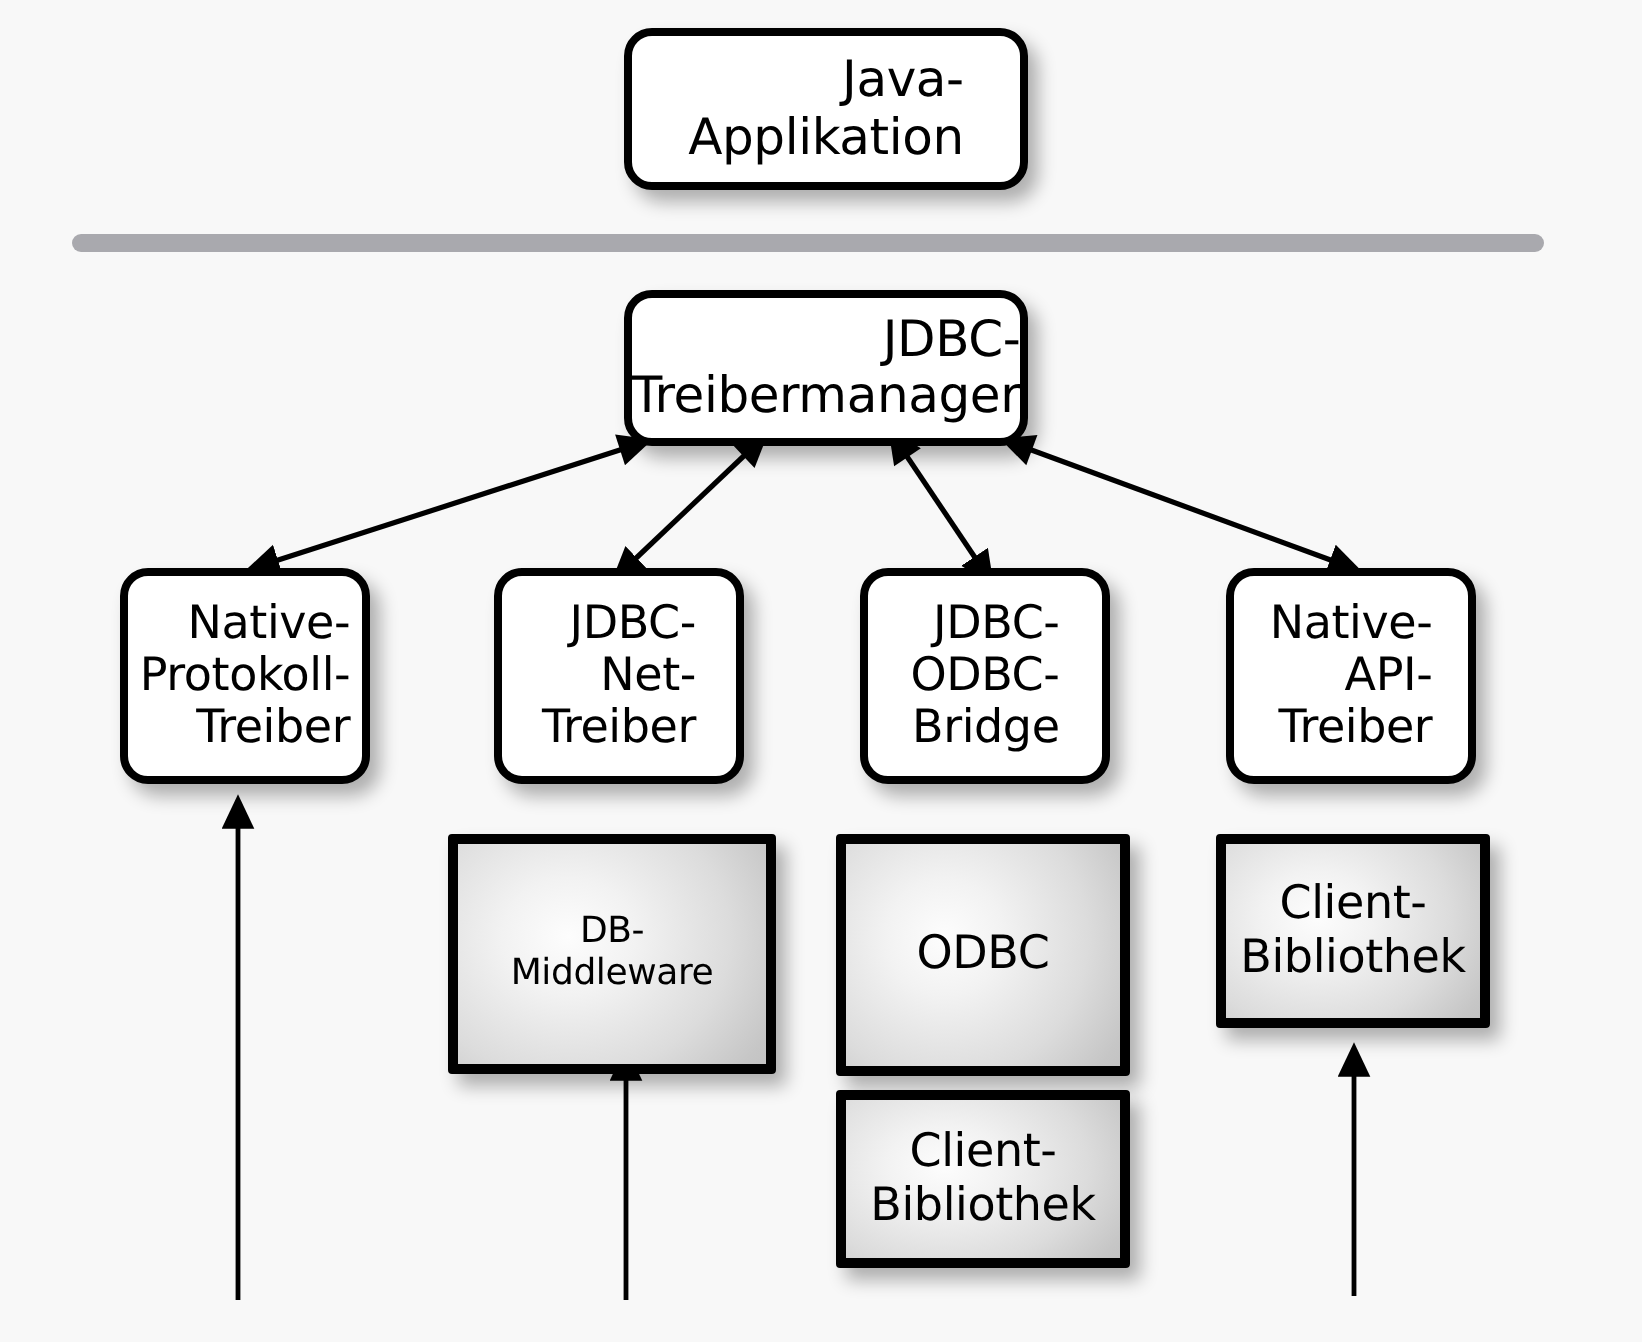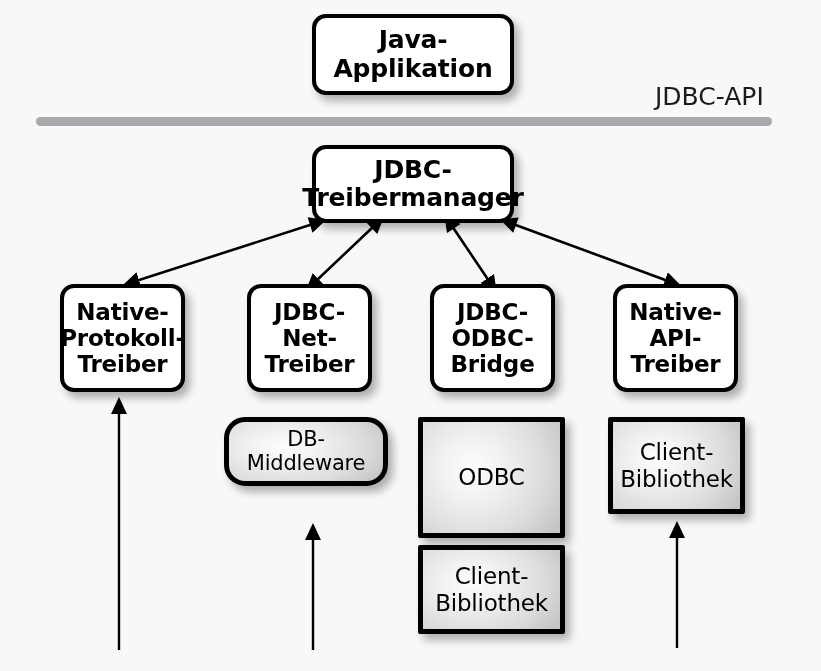--- a/index.html
+++ b/index.html
@@ -20,27 +20,26 @@
   
   .node {
     position: absolute;
     box-sizing: border-box;
     background: #ffffff;
     border: 4px solid #000000;
     border-radius: 14px;
     display: flex;
     align-items: center;
     justify-content: center;
-    text-align: center;
+    text-align: right;
     color: #000000;
     line-height: 1.14;
     letter-spacing: -0.2px;
     box-shadow: 5px 6px 9px rgba(0,0,0,0.30);
     z-index: 5;
-    font-weight: bold;
   }
   .node-label {
     display: block;
     white-space: pre-line;
     padding: 0 4px;
   }
 
   
   .gbox {
     position: absolute;
@@ -117,21 +116,20 @@
 
     <line x1="513" y1="224" x2="668" y2="281" stroke="#000000" stroke-width="2.6" marker-start="url(#tail)" marker-end="url(#head)"></line>
 
     <line x1="119" y1="650" x2="119" y2="412" stroke="#000000" stroke-width="2.4" marker-end="url(#uphead)"></line>
 
     <line x1="313" y1="650" x2="313" y2="538" stroke="#000000" stroke-width="2.4" marker-end="url(#uphead)"></line>
 
     <line x1="677" y1="648" x2="677" y2="536" stroke="#000000" stroke-width="2.4" marker-end="url(#uphead)"></line>
   </svg>
 
-  <div class="api-caption" style="left:655px; top:82px; font-size:25px;">JDBC-API</div>
   <div class="api-bar" style="left:36px; top:117px; width:736px; height:9px;"></div>
 
   <div class="node" style="left:312px; top:14px; width:202px; height:81px; font-size:25px;">
     <span class="node-label">Java-
 Applikation</span>
   </div>
 
   <div class="node" style="left:312px; top:145px; width:202px; height:78px; font-size:25px;">
     <span class="node-label">JDBC-
 Treibermanager</span>
@@ -154,21 +152,21 @@
 ODBC-
 Bridge</span>
   </div>
 
   <div class="node" style="left:613px; top:284px; width:125px; height:108px; font-size:23px;">
     <span class="node-label">Native-
 API-
 Treiber</span>
   </div>
 
-  <div class="gbox" style="left:224px; top:417px; width:164px; height:69px; font-size:21px;border-radius:21px;">
+  <div class="gbox" style="left:224px; top:417px; width:164px; height:120px; font-size:18px;">
     <span class="gbox-label">DB-
 Middleware</span>
   </div>
 
   <div class="gbox" style="left:418px; top:417px; width:147px; height:121px; font-size:23px;">
     <span class="gbox-label">ODBC</span>
   </div>
 
   <div class="gbox" style="left:608px; top:417px; width:137px; height:97px; font-size:23px;">
     <span class="gbox-label">Client-

